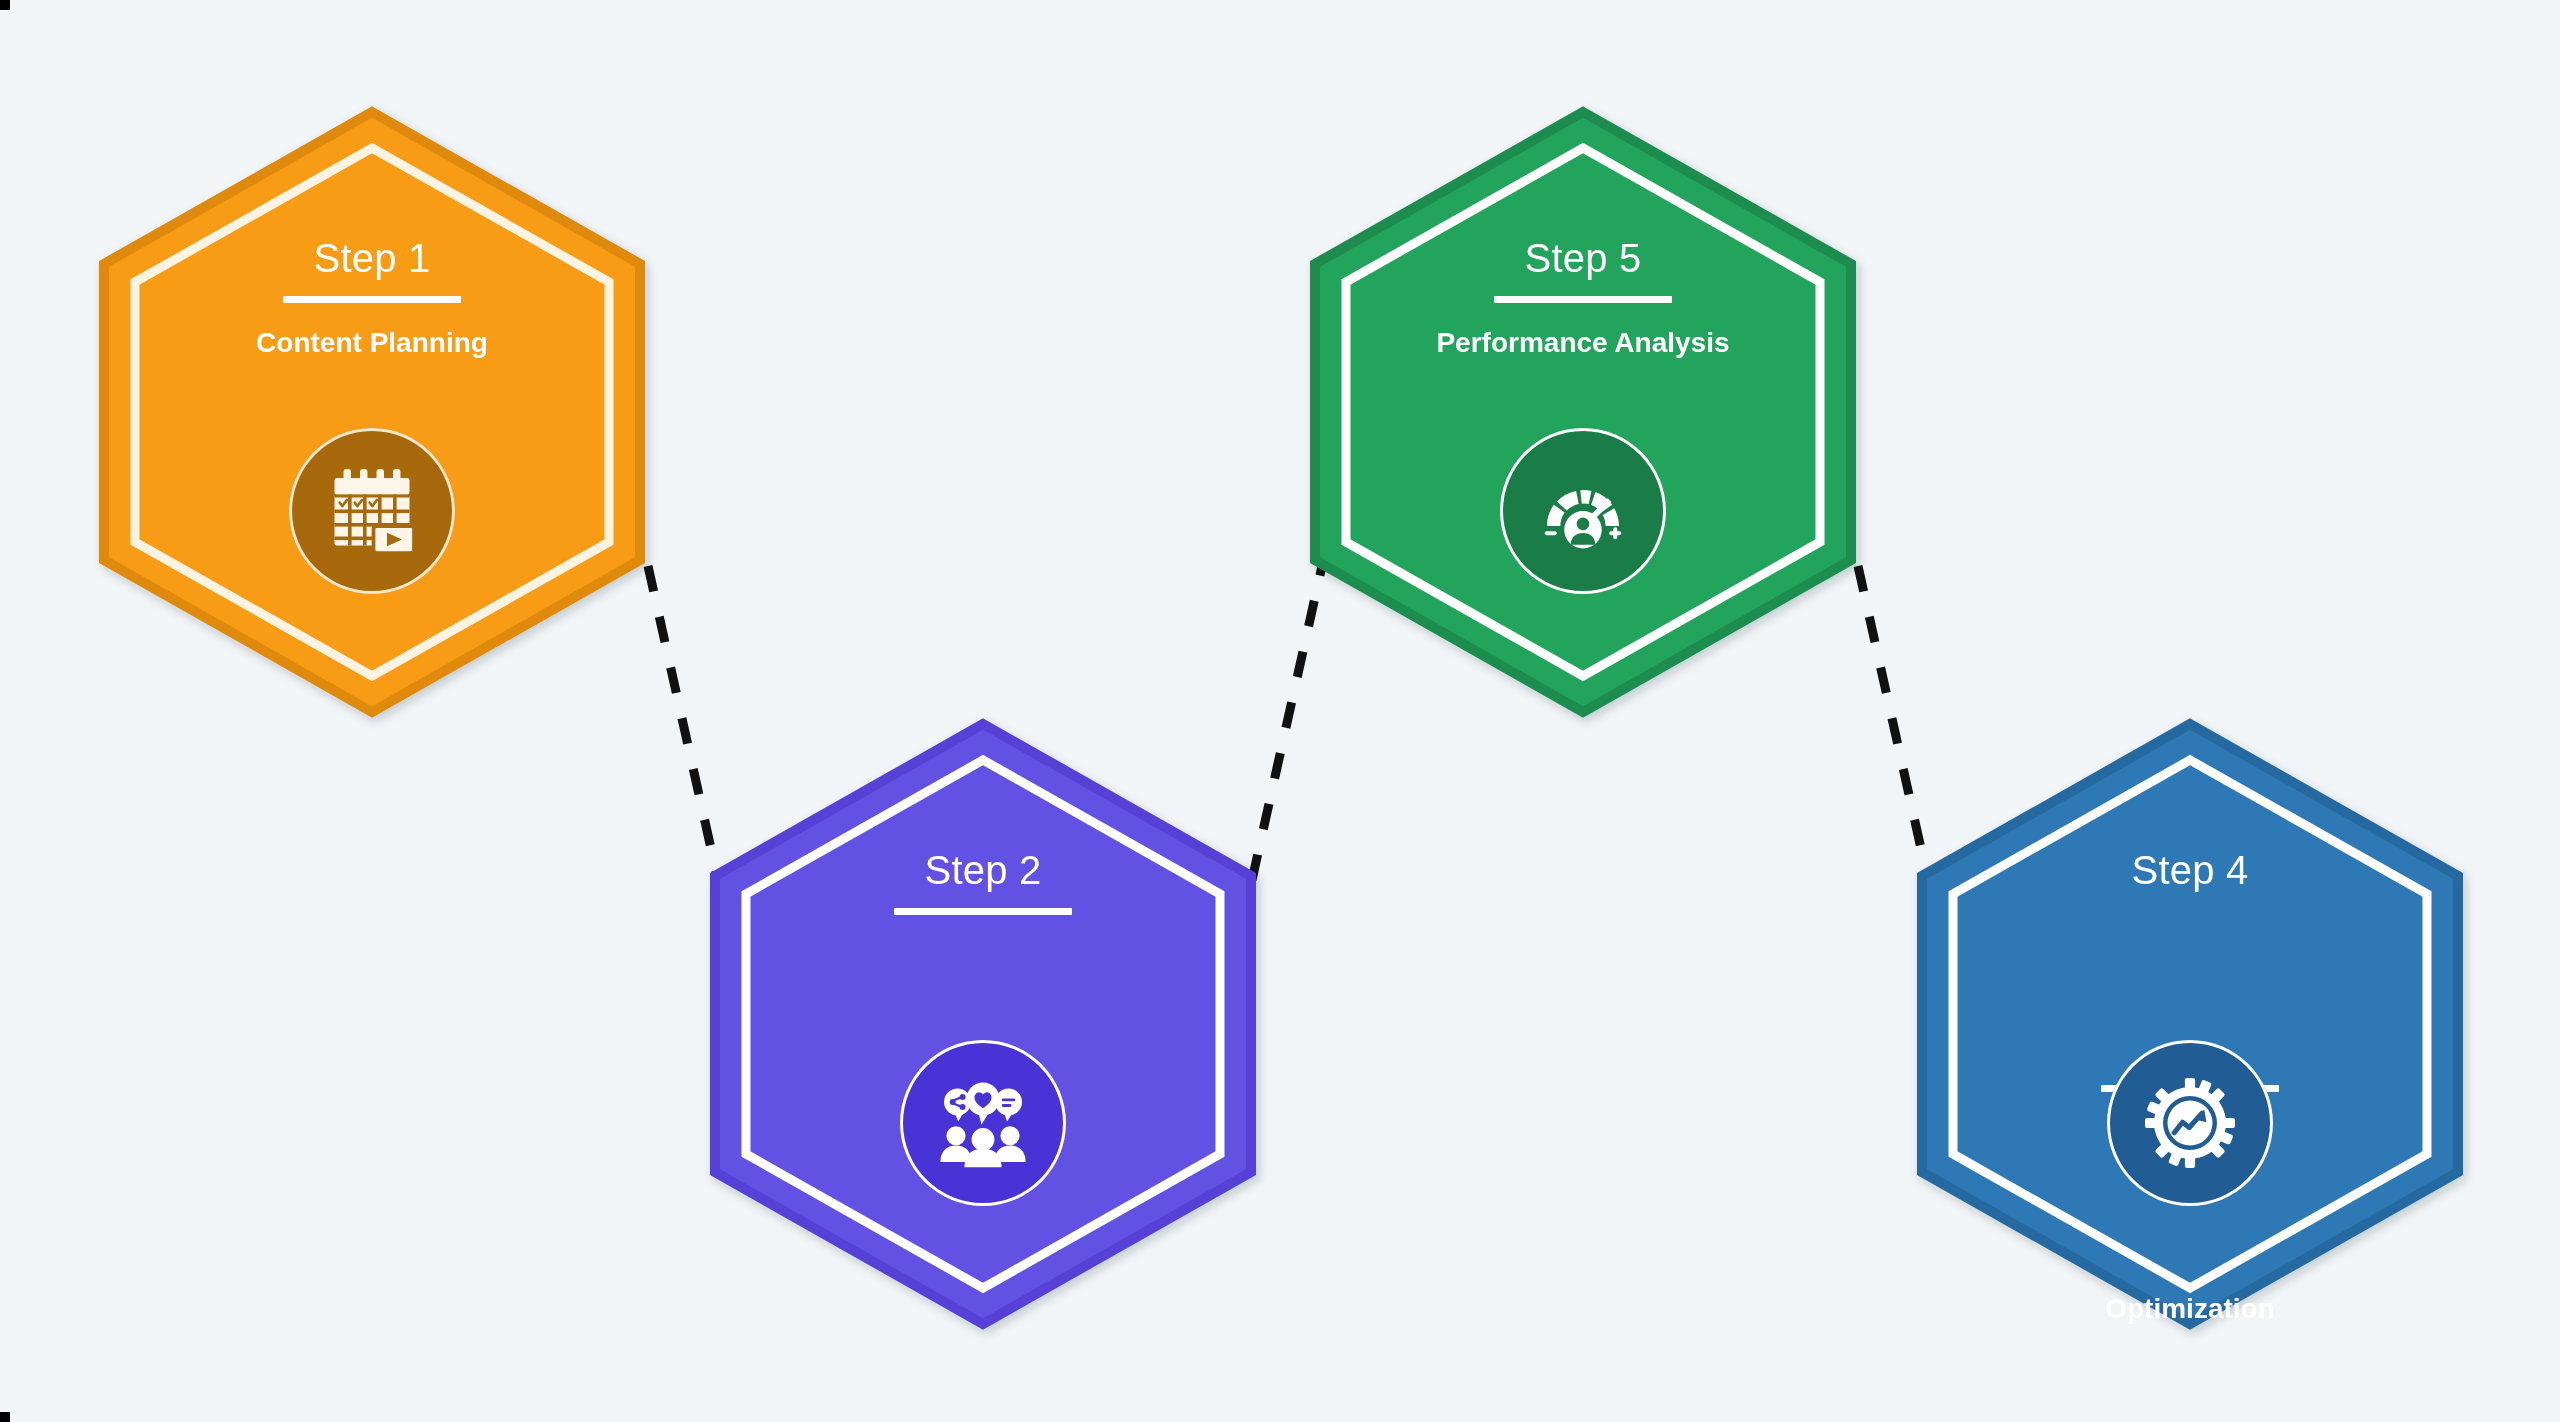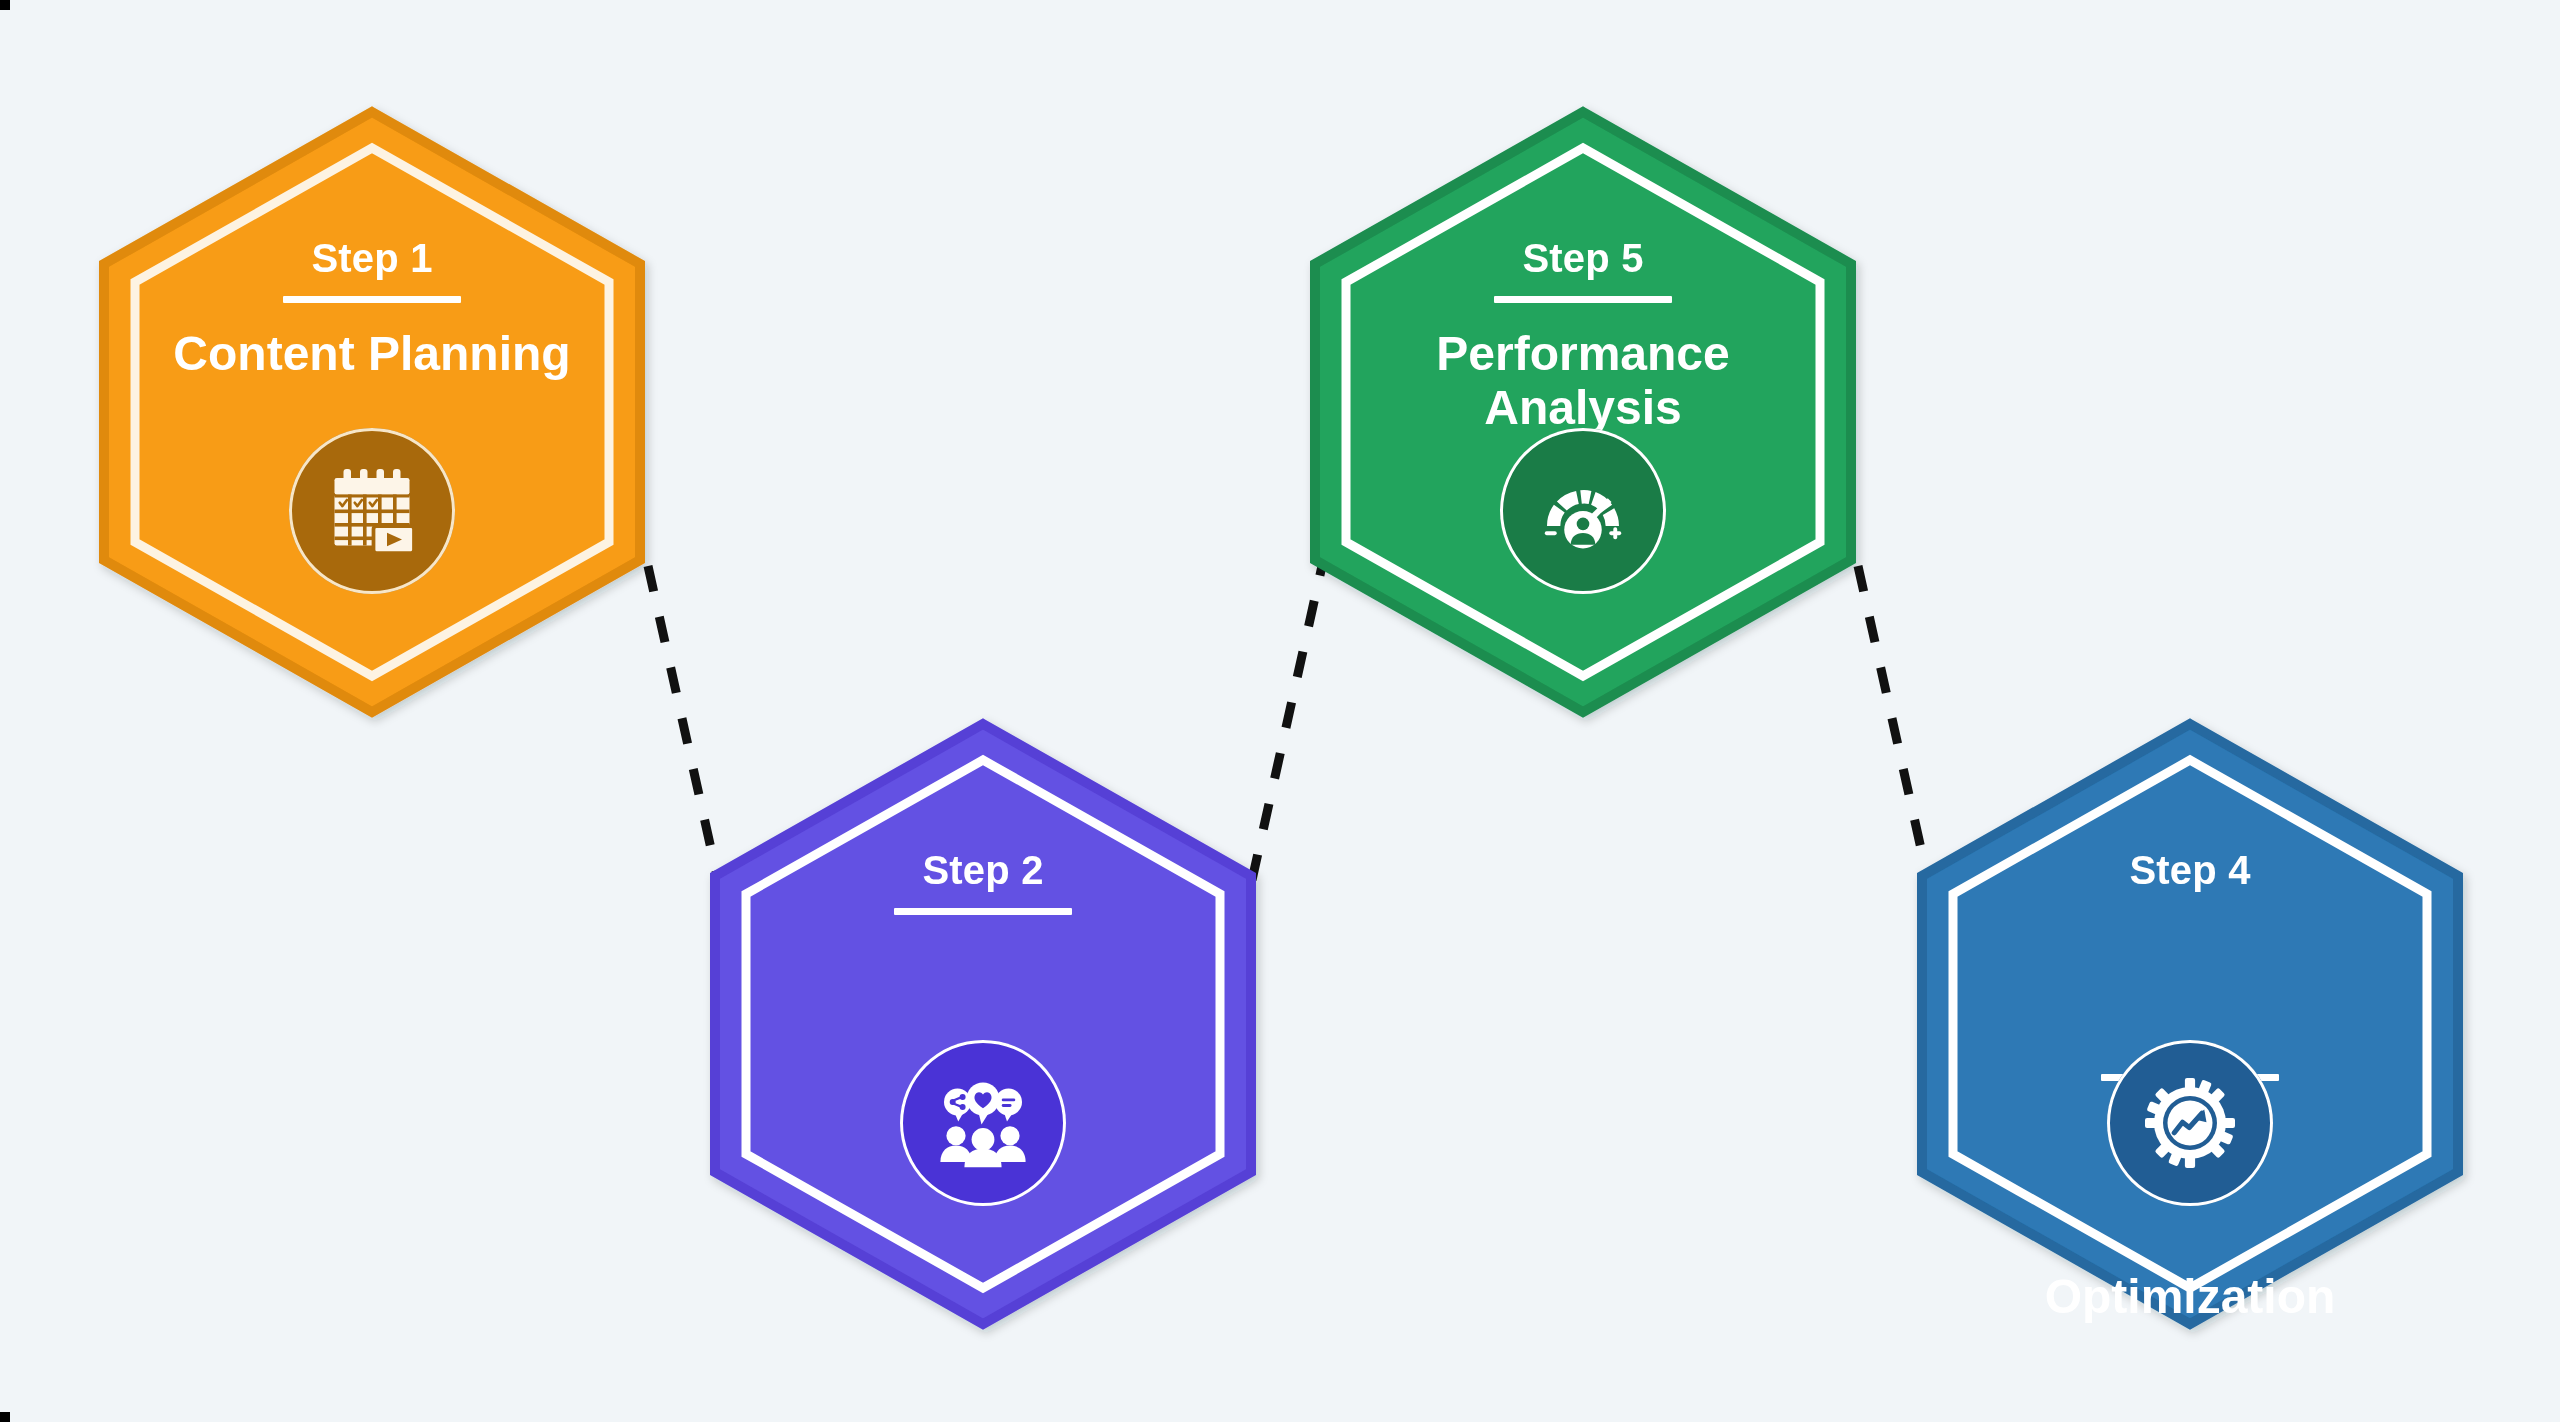--- a/index.html
+++ b/index.html
@@ -56,35 +56,35 @@
     top: 0;
     width: 100%;
     height: 100%;
     display: flex;
     flex-direction: column;
     align-items: center;
     box-sizing: border-box;
   }
   .step-label {
     font-size: 40px;
-    font-weight: 700;
+    font-weight: 400;
     color: #ffffff;
     letter-spacing: 0.2px;
     line-height: 1.1;
     text-align: center;
   }
   .step-rule {
     width: 178px;
     height: 7px;
     background: #ffffff;
     border-radius: 1px;
     margin: 16px 0 0 0;
   }
   .step-title {
-    font-size: 48px;
+    font-size: 28px;
     font-weight: 700;
     color: #ffffff;
     line-height: 1.12;
     text-align: center;
     margin-top: 24px;
     max-width: 78%;
   }
   .icon-badge {
     position: absolute;
     left: 50%;

